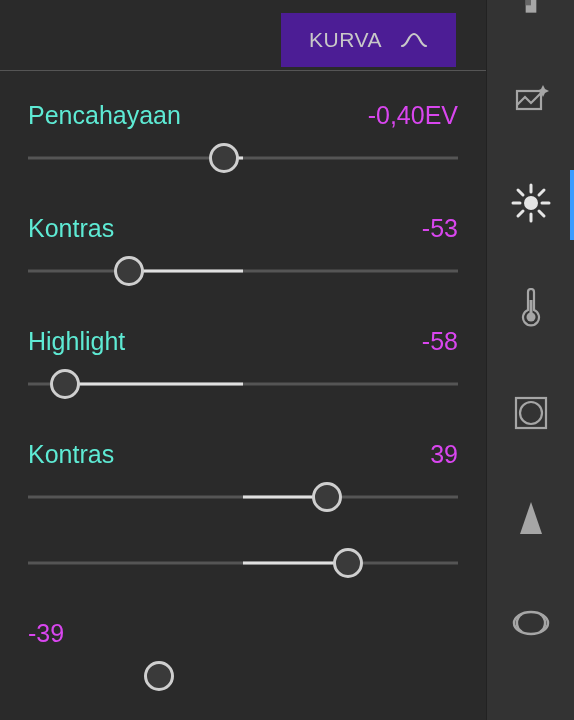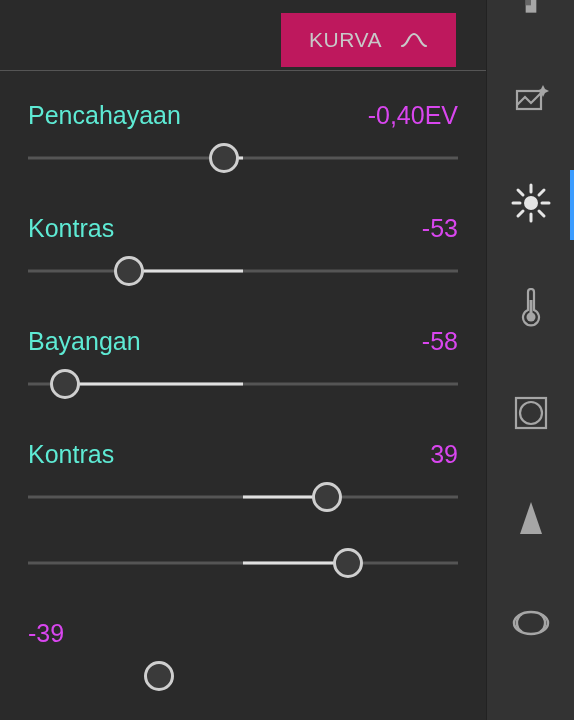--- a/index.html
+++ b/index.html
@@ -19,21 +19,21 @@
   }
   .header-row {
     height: 70px;
     display: flex;
     justify-content: flex-end;
     align-items: center;
     padding-right: 30px;
     padding-top: 10px;
   }
   .kurva-btn {
-    background: #be185d;
+    background: #4c1d95;
     border: none;
     padding: 15px 28px;
     display: flex;
     align-items: center;
     gap: 18px;
     cursor: pointer;
   }
   .kurva-btn span {
     color: #c8c8c8;
     font-size: 21px;
@@ -164,21 +164,21 @@
       <div class="slider-value">-53</div>
     </div>
     <div class="slider-track">
       <div class="track-base"></div>
       <div class="track-fill" style="left:23.5%; right:50%;"></div>
       <div class="slider-thumb" style="left:23.5%;"></div>
     </div>
       </div>
       <div class="slider-group">
     <div class="slider-header">
-      <div class="slider-label">Bayangan</div>
+      <div class="slider-label">Highlight</div>
       <div class="slider-value">-58</div>
     </div>
     <div class="slider-track">
       <div class="track-base"></div>
       <div class="track-fill" style="left:8.5%; right:50%;"></div>
       <div class="slider-thumb" style="left:8.5%;"></div>
     </div>
       </div>
       <div class="slider-group">
     <div class="slider-header">

